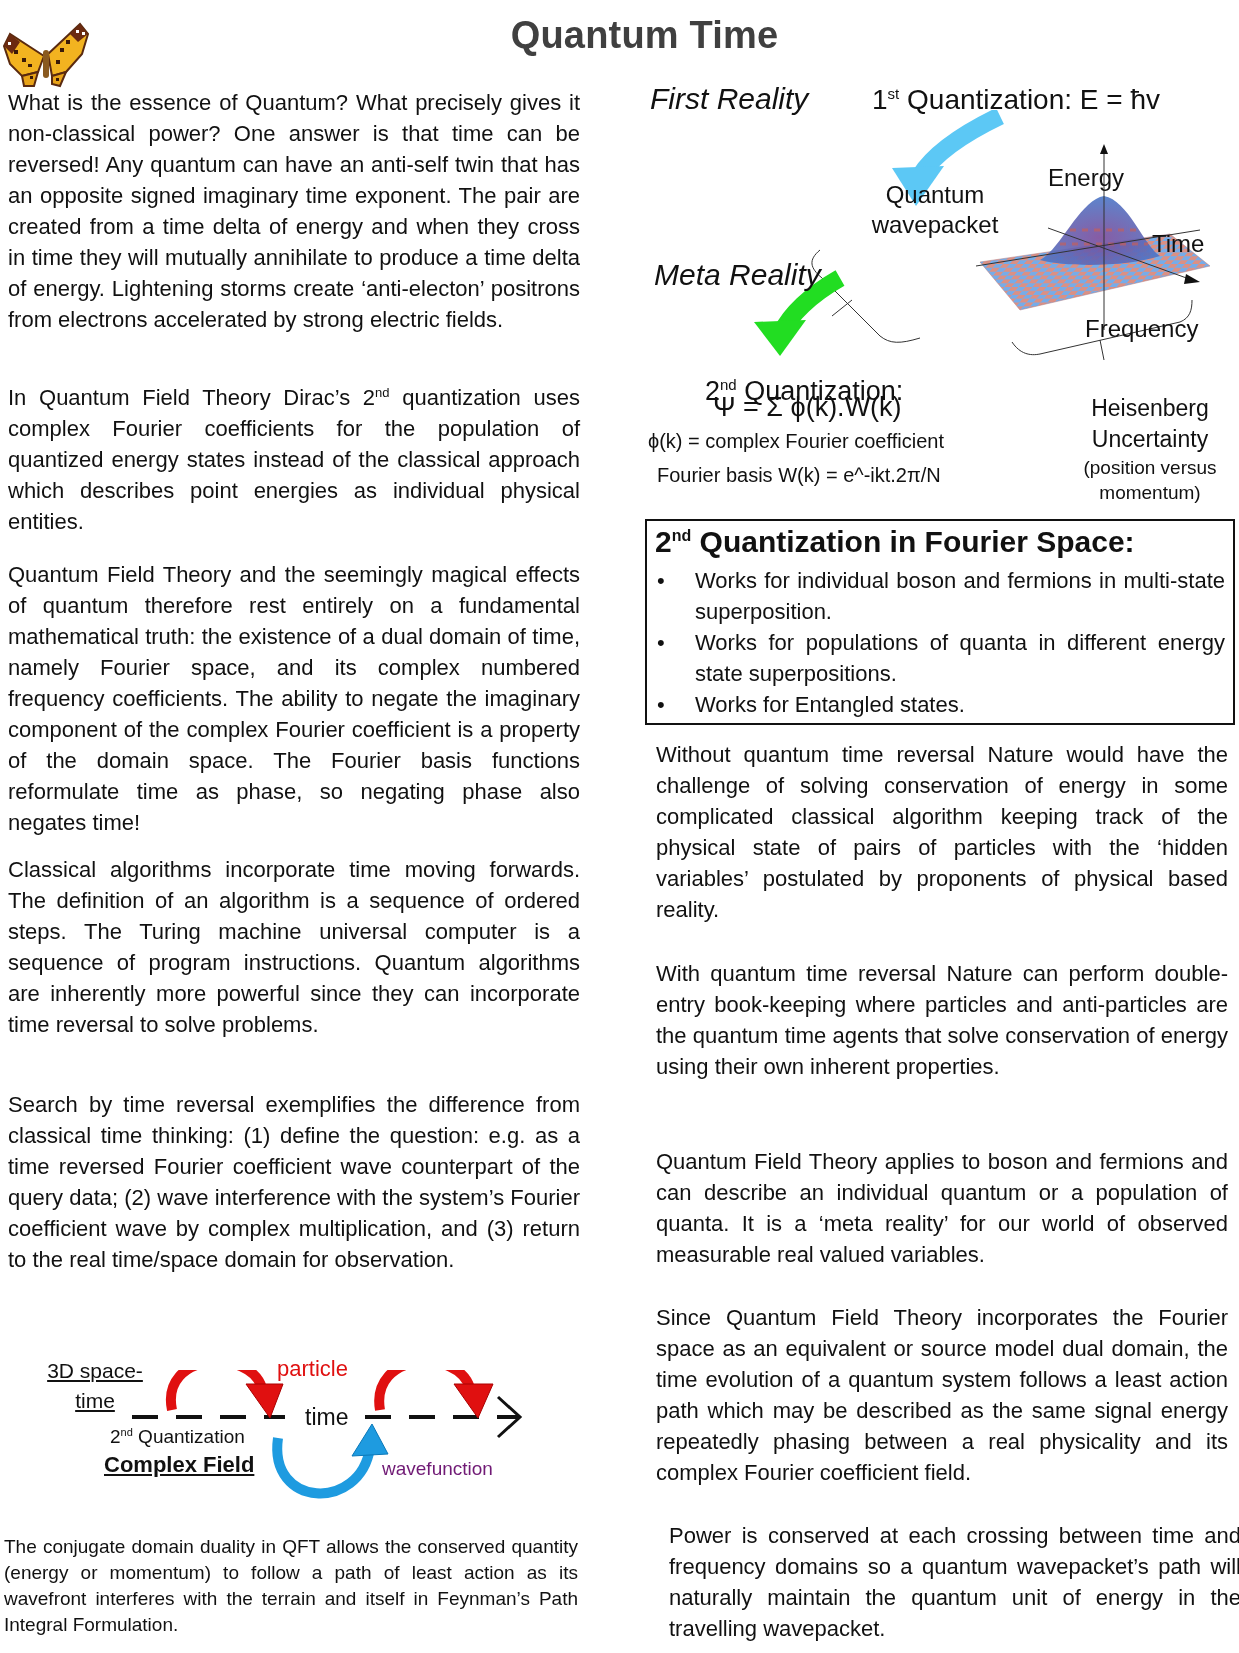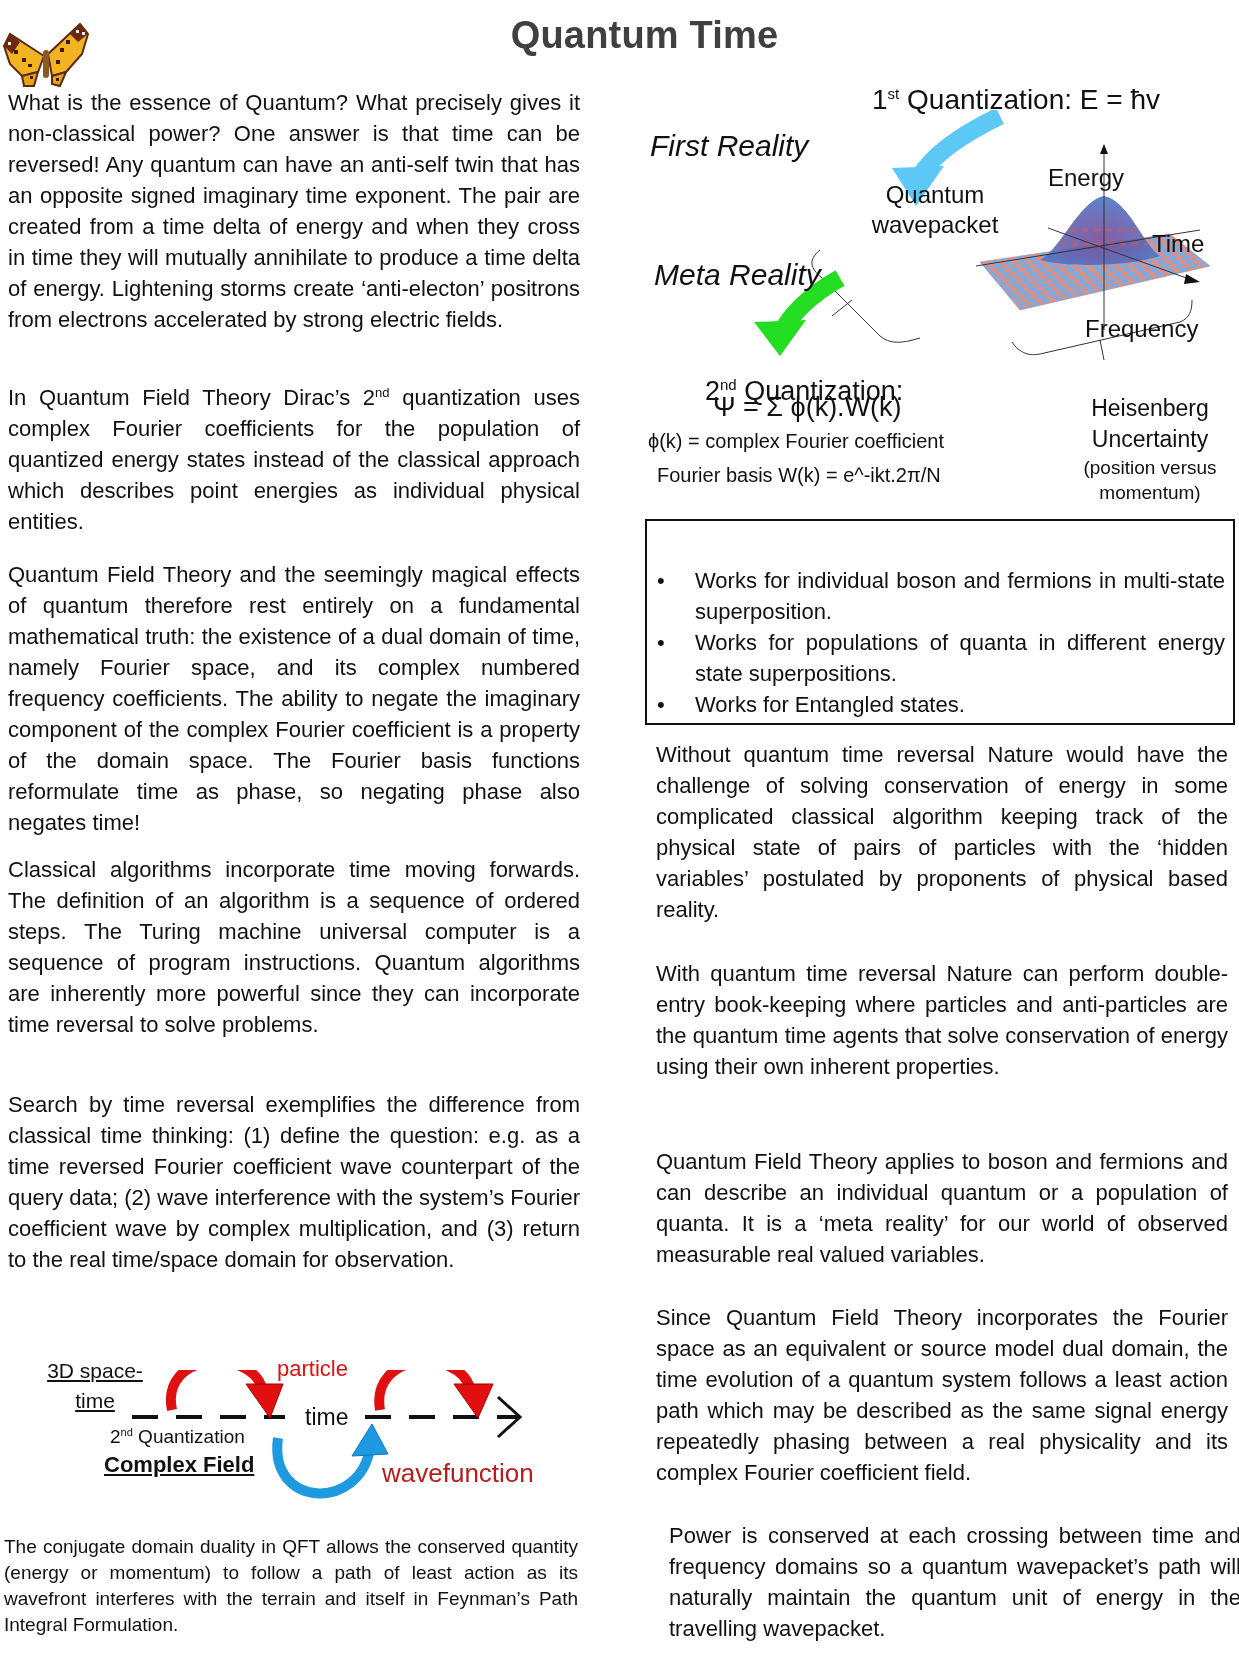--- a/index.html
+++ b/index.html
@@ -94,26 +94,26 @@
     <polygon points="352,86 388,84 372,54" fill="#1e9be0" stroke="#0a78b8" stroke-width="1"></polygon>
   </svg>
   <div class="abs smc u" style="left:40px; top:-14px; width:110px; font-size:21px; line-height:30px;">
     <div>3D space-</div>
     <div>time</div>
   </div>
   <div class="abs" style="left:277px; top:-14px; font-size:22px; color:#e01010;">particle</div>
   <div class="abs" style="left:302px; top:34px; font-size:23px; background:#fff; padding:0 3px;">time</div>
   <div class="abs" style="left:110px; top:56px; font-size:19px; white-space:nowrap;"><span>2</span><sup style="font-size:11px; vertical-align:super; line-height:0;">nd</sup><span> Quantization</span></div>
   <div class="abs u" style="left:104px; top:82px; font-size:22px; white-space:nowrap;font-weight:bold;">Complex Field</div>
-  <div class="abs" style="left:382px; top:88px; font-size:26px; color:#b91c1c;">wavefunction</div>
+  <div class="abs" style="left:382px; top:88px; font-size:19px; color:#701a75;">wavefunction</div>
 </div>
 
 <p class="abs caption">The conjugate domain duality in QFT allows the conserved quantity (energy or momentum) to follow a path of least action as its wavefront interferes with the terrain and itself in Feynman’s Path Integral Formulation.</p>
 
-<div class="abs lbl lbl-it" style="left:650px; top:82px;margin-top:47px;">First Reality</div>
+<div class="abs lbl lbl-it" style="left:650px; top:82px;">First Reality</div>
 <div class="abs lbl" style="left:872px; top:84px;"><span>1</span><sup>st</sup><span> Quantization: E = ħv</span></div>
 
 <svg class="abs" style="left:600px; top:110px;" width="639" height="280">
   <defs>
     <pattern id="checker" width="14" height="14" patternUnits="userSpaceOnUse" patternTransform="skewX(-40) scale(1,0.55)">
       <rect width="14" height="14" fill="#6fa8e8"></rect>
       <rect width="7" height="7" fill="#d98a7e"></rect>
       <rect x="7" y="7" width="7" height="7" fill="#d98a7e"></rect>
     </pattern>
     <radialGradient id="bump" cx="50%" cy="60%" r="60%">
@@ -161,20 +161,21 @@
 <div class="abs sm" style="left:657px; top:464px;">Fourier basis W(k) = e^-ikt.2π/N</div>
 
 <div class="abs smc" style="left:1065px; top:393px; width:170px;">
   <div style="font-size:23px; line-height:31px;">Heisenberg</div>
   <div style="font-size:23px; line-height:31px;">Uncertainty</div>
   <div style="font-size:19px; line-height:25px;">(position versus</div>
   <div style="font-size:19px; line-height:25px;">momentum)</div>
 </div>
 
 <div class="abs box">
+  <div class="box-title"><span>2</span><sup>nd</sup><span> Quantization in Fourier Space:</span></div>
   <ul>
     <li><span class="bullet">•</span><span>Works for individual boson and fermions in multi-state superposition.</span></li>
     <li><span class="bullet">•</span><span>Works for populations of quanta in different energy state superpositions.</span></li>
     <li><span class="bullet">•</span><span>Works for Entangled states.</span></li>
   </ul>
 </div>
 
 <p class="abs para right-col" style="top:739px;">Without quantum time reversal Nature would have the challenge of solving conservation of energy in some complicated classical algorithm keeping track of the physical state of pairs of particles with the ‘hidden variables’ postulated by proponents of physical based reality.</p>
 <p class="abs para right-col" style="top:958px;">With quantum time reversal Nature can perform double-entry book-keeping where particles and anti-particles are the quantum time agents that solve conservation of energy using their own inherent properties.</p>
 <p class="abs para right-col" style="top:1146px;">Quantum Field Theory applies to boson and fermions and can describe an individual quantum or a population of quanta. It is a ‘meta reality’ for our world of observed measurable real valued variables.</p>

